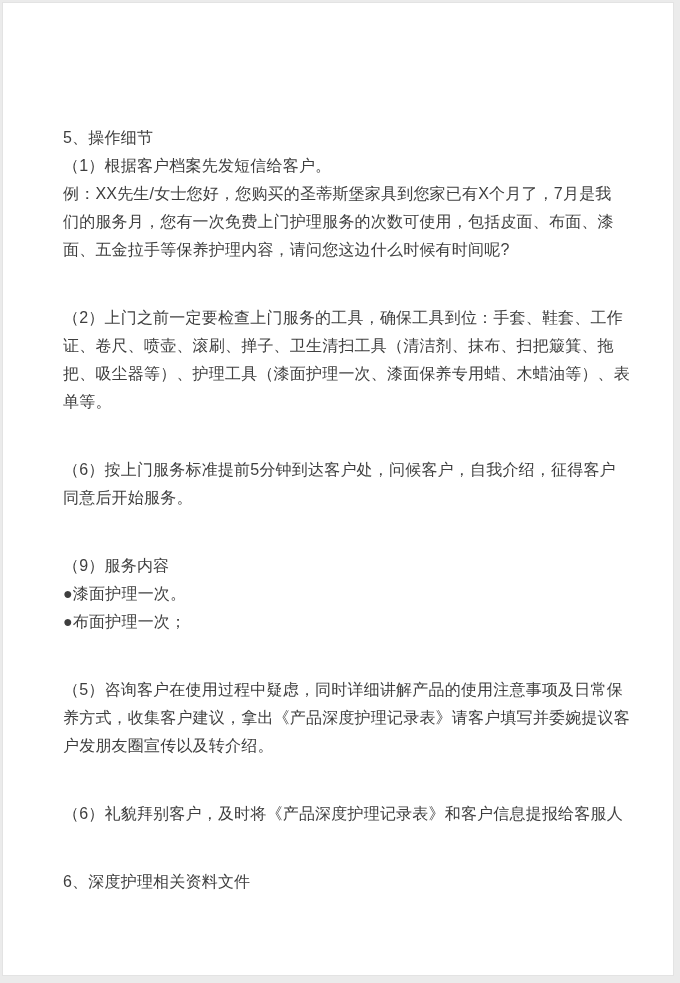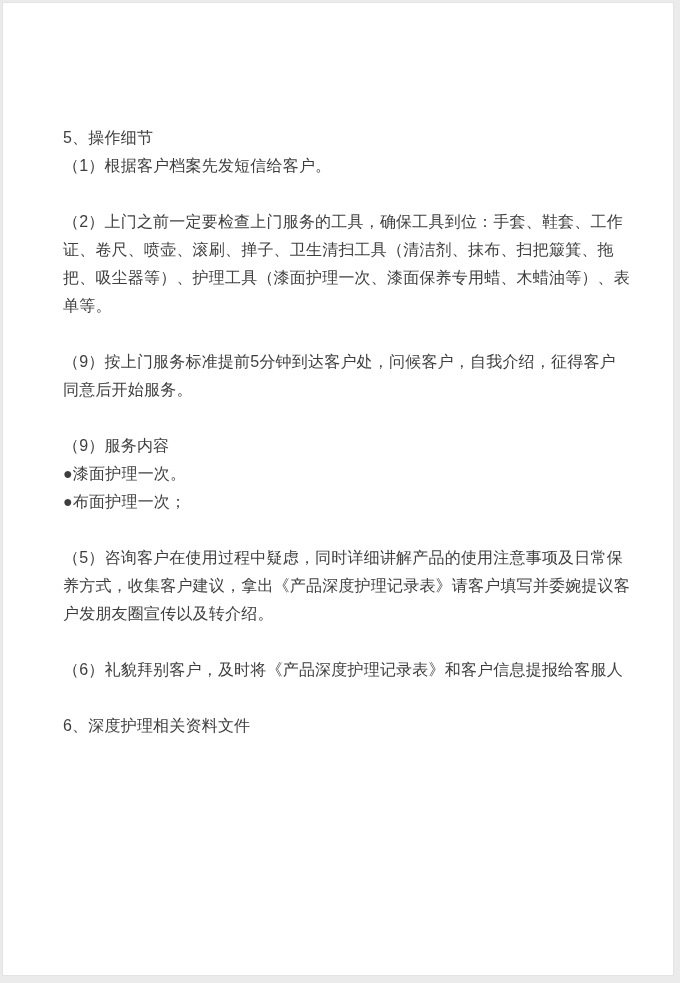--- a/index.html
+++ b/index.html
@@ -26,42 +26,47 @@
   }
   .content {
     box-sizing: border-box;
     padding: 121px 56px 0 60px;
     font-size: 16px;
     line-height: 28px;
     color: #3e3e3e;
     letter-spacing: 0.2px;
   }
   .block { margin: 0; }
-  .block.gap { margin-top: 28px; }
+  .block.gap { margin-top: 40px; }
   .line { white-space: nowrap; }
 </style>
 </head>
 <body style="background: rgb(235, 235, 235);">
 
 <div class="page" style="background: rgb(255, 255, 255);">
   <div class="content" style="color: rgb(62, 62, 62);">
       <div class="block">
         <div class="line">5、操作细节</div>
       </div>
       <div class="block">
         <div class="line">（1）根据客户档案先发短信给客户。</div>
       </div>
+      <div class="block">
+        <div class="line">例：XX先生/女士您好，您购买的圣蒂斯堡家具到您家已有X个月了，7月是我</div>
+        <div class="line">们的服务月，您有一次免费上门护理服务的次数可使用，包括皮面、布面、漆</div>
+        <div class="line">面、五金拉手等保养护理内容，请问您这边什么时候有时间呢?</div>
+      </div>
       <div class="block gap">
         <div class="line">（2）上门之前一定要检查上门服务的工具，确保工具到位：手套、鞋套、工作</div>
         <div class="line">证、卷尺、喷壶、滚刷、掸子、卫生清扫工具（清洁剂、抹布、扫把簸箕、拖</div>
         <div class="line">把、吸尘器等）、护理工具（漆面护理一次、漆面保养专用蜡、木蜡油等）、表</div>
         <div class="line">单等。</div>
       </div>
       <div class="block gap">
-        <div class="line">（9）按上门服务标准提前5分钟到达客户处，问候客户，自我介绍，征得客户</div>
+        <div class="line">（6）按上门服务标准提前5分钟到达客户处，问候客户，自我介绍，征得客户</div>
         <div class="line">同意后开始服务。</div>
       </div>
       <div class="block gap">
         <div class="line">（9）服务内容</div>
       </div>
       <div class="block">
         <div class="line">●漆面护理一次。</div>
         <div class="line">●布面护理一次；</div>
       </div>
       <div class="block gap">

